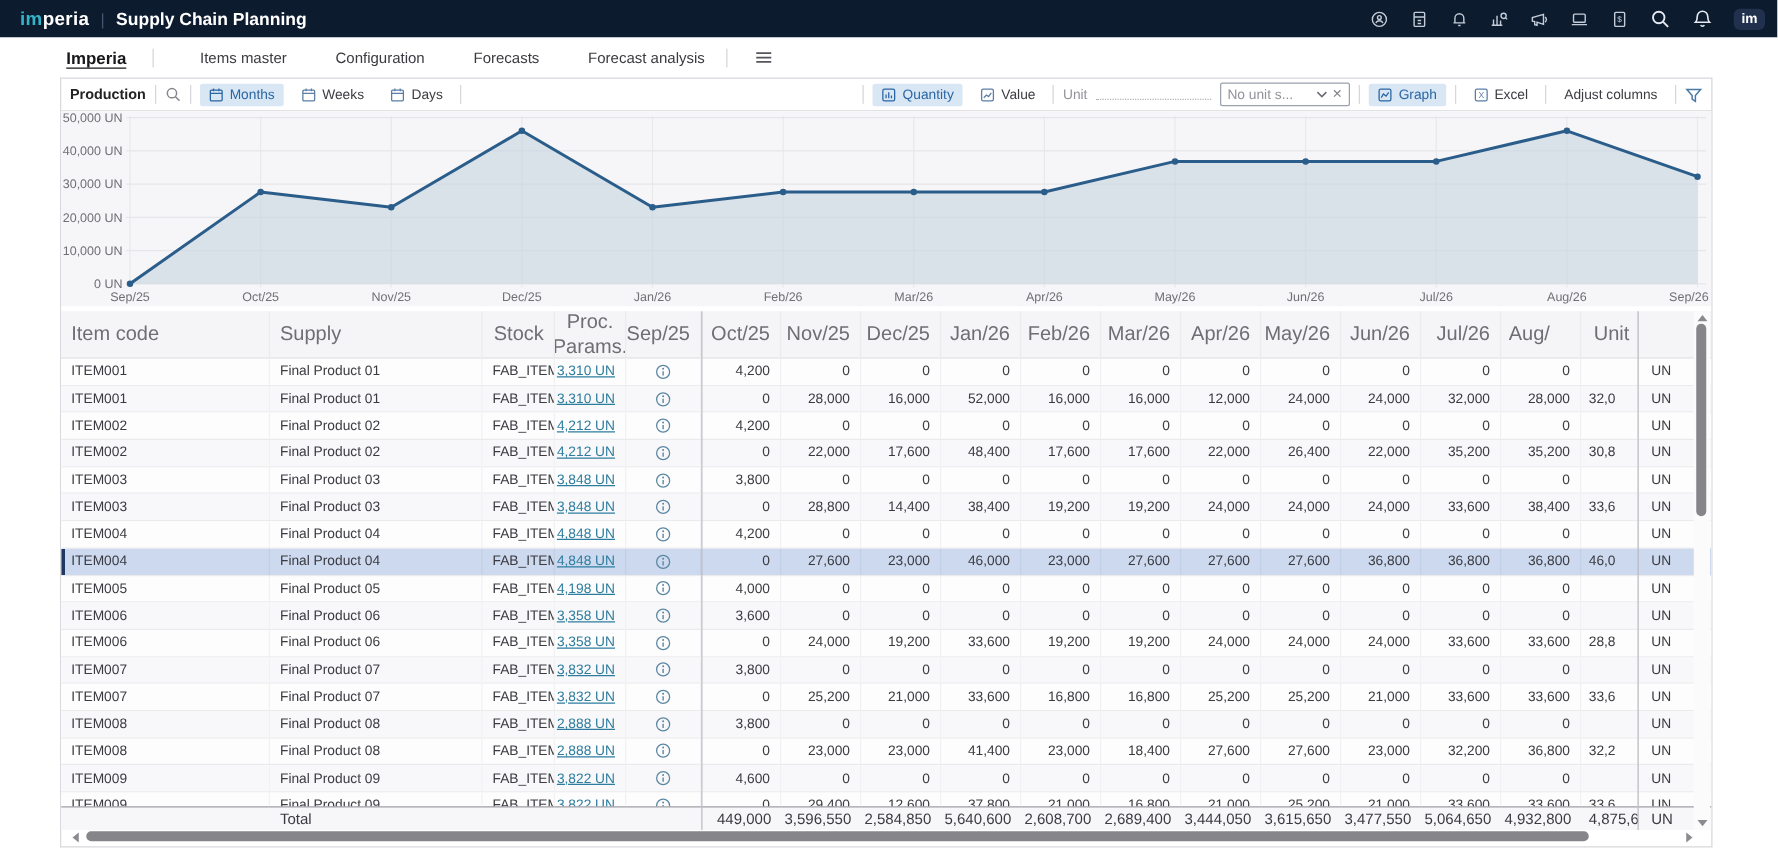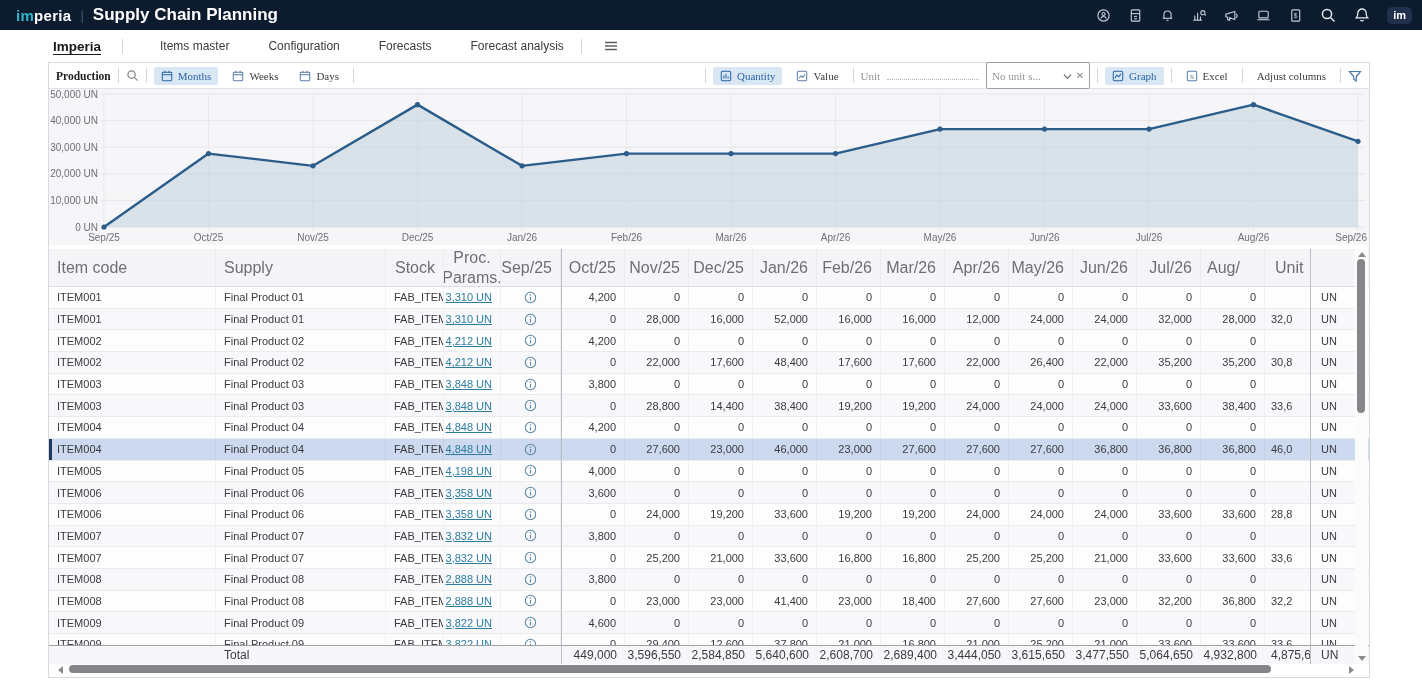--- a/index.html
+++ b/index.html
@@ -8,45 +8,45 @@
     width:1422px; height:688px; overflow:hidden; position:relative;
     background:#fff; font-family:"Liberation Sans", sans-serif;
     -webkit-font-smoothing:antialiased;
   }
   
   .topbar { height:30px; background:#0d1b2e; display:flex; align-items:center; justify-content:space-between; padding:0 10px 0 16px; }
   .brand { display:flex; align-items:center; gap:9px; }
   .logo { font-size:15px; font-weight:bold; color:#fff; letter-spacing:.3px; }
   .logo .im { color:#33b4c8; }
   .brand .pipe { color:#44556e; font-size:13px; }
-  .app-title { color:#fff; font-size:17px; font-weight:bold; }
+  .app-title { color:#fff; font-size:14px; font-weight:bold; }
   .top-icons { display:flex; align-items:center; gap:17px; }
   .ticon { display:flex; align-items:center; }
   .ticon svg { display:block; }
   .avatar { background:#20304d; border-radius:5px; padding:3px 6px; color:#fff; font-weight:bold; font-size:11px; line-height:1; }
   
   .nav { height:32px; display:flex; align-items:center; gap:15px; padding-left:53px; font-size:12px; color:#3a3a40; background:#fff; }
   .nav-brand { font-size:13.5px; font-weight:bold; color:#17171c; text-decoration:underline; text-underline-offset:3px; margin-right:6px; }
   .vdiv { width:1px; height:15px; background:#d6d6db; }
   .nav-item { padding:0 2px;margin-left:20px; }
   .hamburger { margin-left:6px; display:flex; }
   
   .container { position:absolute; left:48px; top:62px; width:1322px; height:616px; border:1px solid #d8d8dd; background:#fff; }
   
   .toolbar { height:26px; border-bottom:1px solid #e2e2e6; display:flex; align-items:center; padding:0 7px; gap:7px; font-size:11px; color:#3c3c42; }
-  .tb-left, .tb-right { display:flex; align-items:center; gap:7px;font-family:Liberation Serif, serif; }
+  .tb-left, .tb-right { display:flex; align-items:center; gap:7px; }
   .tb-spacer { flex:1; }
   .context-label { font-weight:bold; font-size:11.5px; color:#222; }
   .tbtn { display:flex; align-items:flex-end; gap:5px; padding:3px 7px; border-radius:2px; color:#3c3c42; white-space:nowrap; }
   .tbtn .icon { color:#5b7ea6; display:flex; }
   .tbtn.active { background:#d9e7f5; color:#2a66a3; }
   .tbtn.active .icon { color:#2a66a3; }
   .dotted { width:92px; height:9px; border-bottom:1px dotted #b5b5bd; }
   .unit-label { color:#92929a; }
-  .unit-select { width:104px; height:27px; border:1px solid #9aa2ac; border-radius:2px; display:flex; align-items:center; gap:4px; padding:0 5px; color:#92929a; background:#fff; }
+  .unit-select { width:104px; height:19px; border:1px solid #9aa2ac; border-radius:2px; display:flex; align-items:center; gap:4px; padding:0 5px; color:#92929a; background:#fff; }
   .unit-select .val { flex:1; overflow:hidden; white-space:nowrap; }
   .clear-x { color:#84848c; font-size:10px; line-height:1; }
   
   .chart { height:156px; background:#f6f6f8; position:relative; }
   .chart svg { position:absolute; inset:0; }
   .chart-gap { height:4px; background:#fff; }
   
   .trow { display:grid; grid-template-columns:167px 170px 58px 57px 60px repeat(11,64px) 46px 60px; }
   .thead { height:38px; background:#f5f5f7; border-bottom:1px solid #dedee2; color:#6e6e74; font-size:16px; }
   .thead .c { border-right:1px solid #ebebee; }

